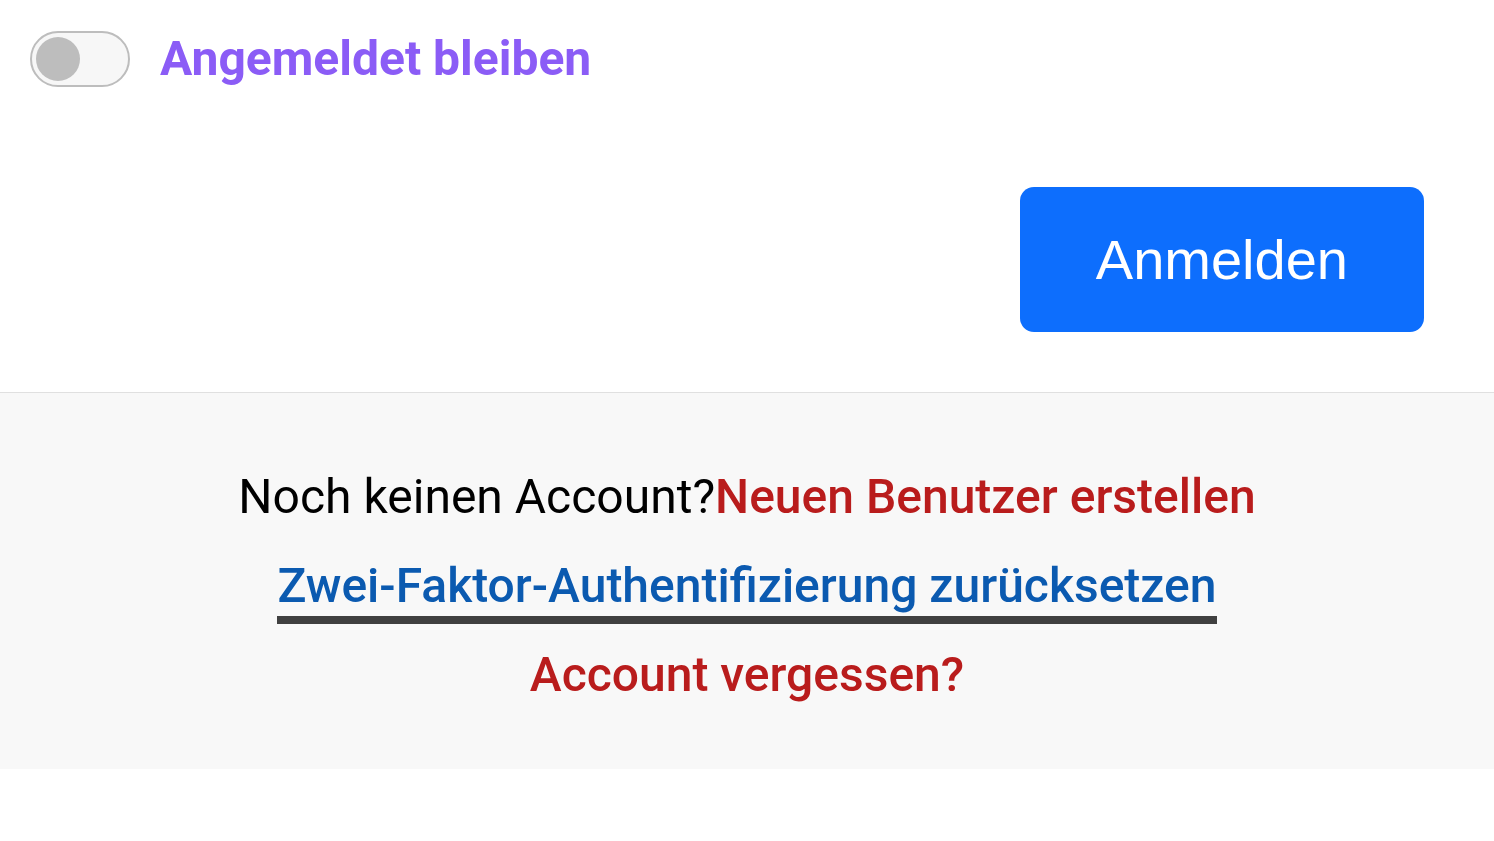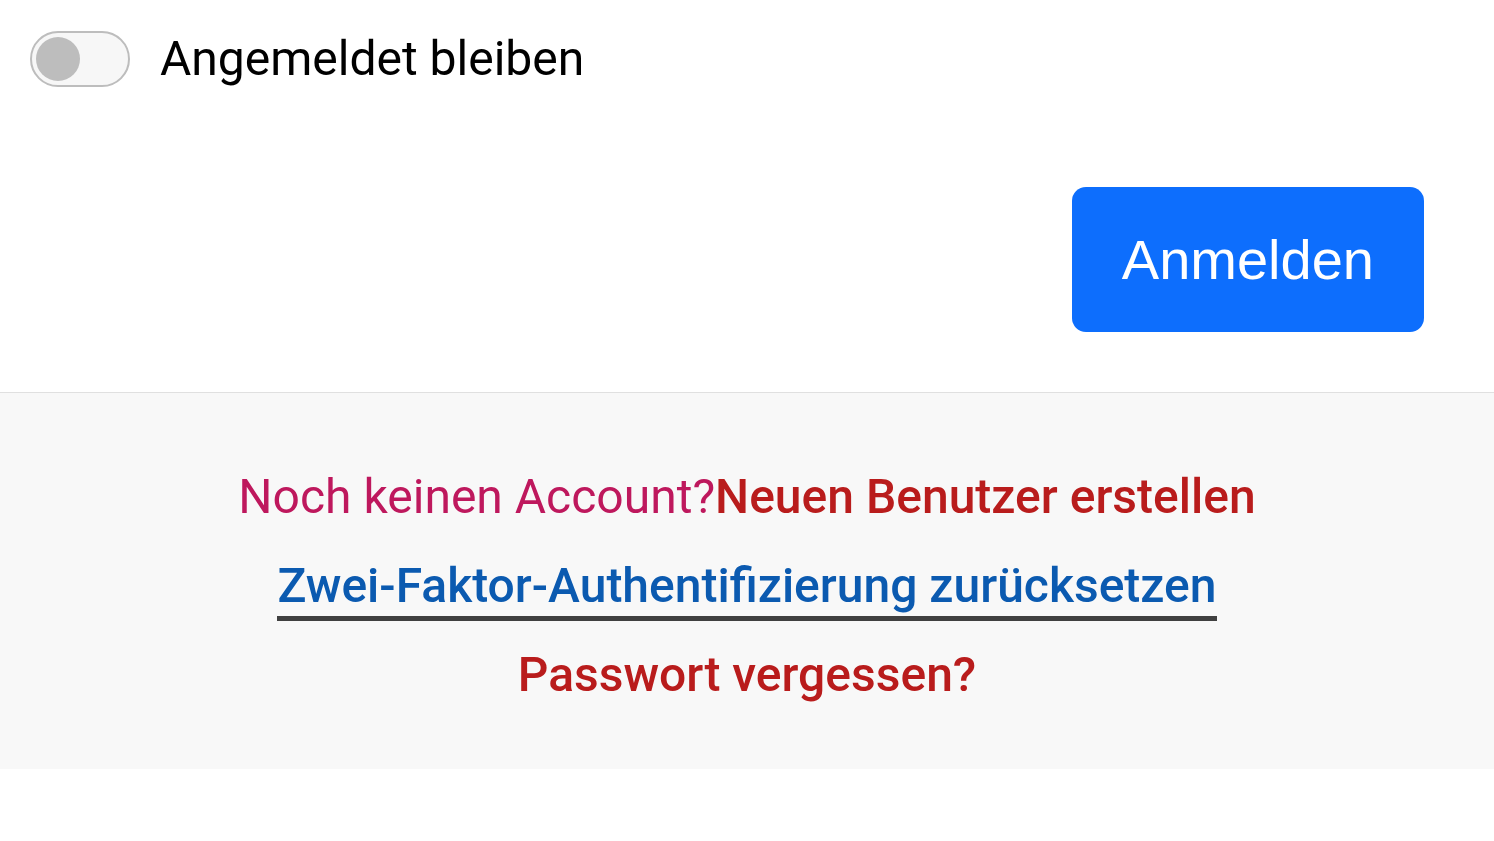--- a/index.html
+++ b/index.html
@@ -41,72 +41,72 @@
       left: 4px;
       top: 4px;
       width: 44px;
       height: 44px;
       background: #bdbdbd;
       border-radius: 50%;
     }
     
     .toggle-label {
       font-size: 48px;
-      color: #000000;
-      font-weight: 400;
+      color: #8b5cf6;
+      font-weight: 700;
     }
     
     .button-row {
       display: flex;
       justify-content: flex-end;
       margin-top: 100px;
       padding-right: 40px;
     }
     
     .login-button {
       background: #0d6efd;
       color: #ffffff;
       border: none;
       border-radius: 14px;
-      padding: 40px 50px;
+      padding: 40px 76px;
       font-size: 56px;
       font-weight: 400;
       cursor: pointer;
     }
     
     .bottom-section {
       background: #f8f8f8;
       border-top: 1px solid #e0e0e0;
       padding: 60px 30px 50px 30px;
       text-align: center;
     }
     
     .bottom-section .line {
       font-size: 48px;
       line-height: 1.85;
       font-weight: 500;
     }
     
     .muted-text {
-      color: #be185d;
+      color: #000000;
       font-weight: 400;
       margin-top: 12px;
     }
     
     .link {
       color: #b91c1c;
       text-decoration: none;
       cursor: pointer;
     }
     
     .link-dark {
       color: #0b5ab0;
       text-decoration: none;
       cursor: pointer;
-      border-bottom: 5px solid #404040;
+      border-bottom: 8px solid #404040;
       padding-bottom: 2px;
     }
   </style>
 </head>
 <body>
 
 <div class="top-section">
   <div class="toggle-row">
     <div class="toggle-switch">
       <div class="toggle-knob"></div>
@@ -120,15 +120,15 @@
 </div>
 
 <div class="bottom-section">
   <div class="line">
     <span class="muted-text">Noch keinen Account?</span><a class="link">Neuen Benutzer erstellen</a>
   </div>
   <div class="line">
     <a class="link-dark">Zwei-Faktor-Authentifizierung zurücksetzen</a>
   </div>
   <div class="line">
-    <a class="link">Passwort vergessen?</a>
+    <a class="link">Account vergessen?</a>
   </div>
 </div>
 
 </body></html>

